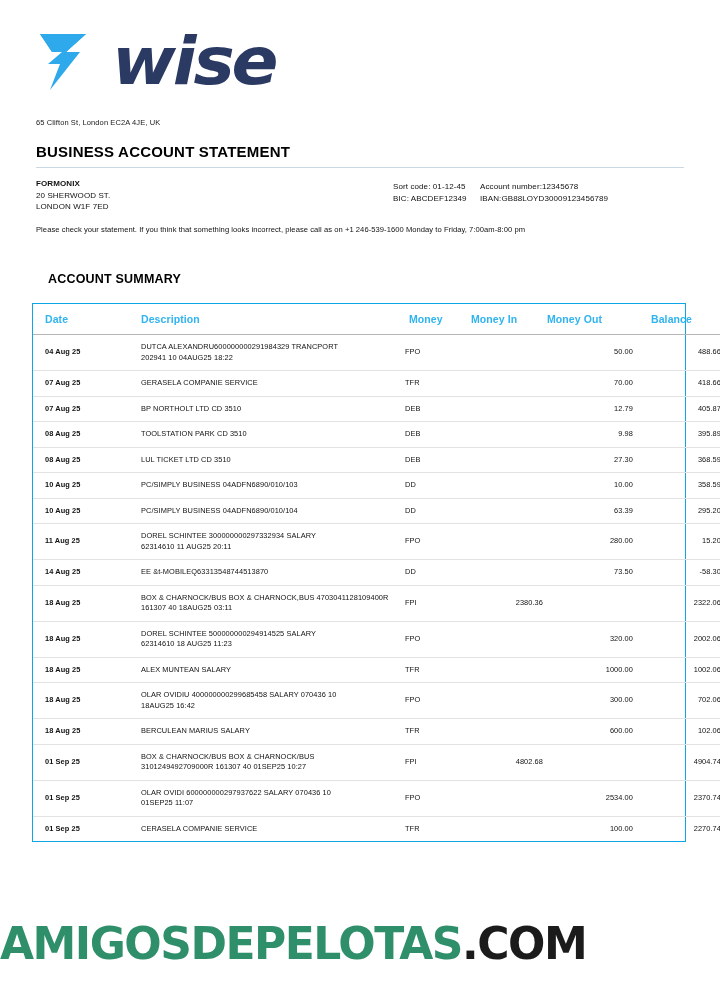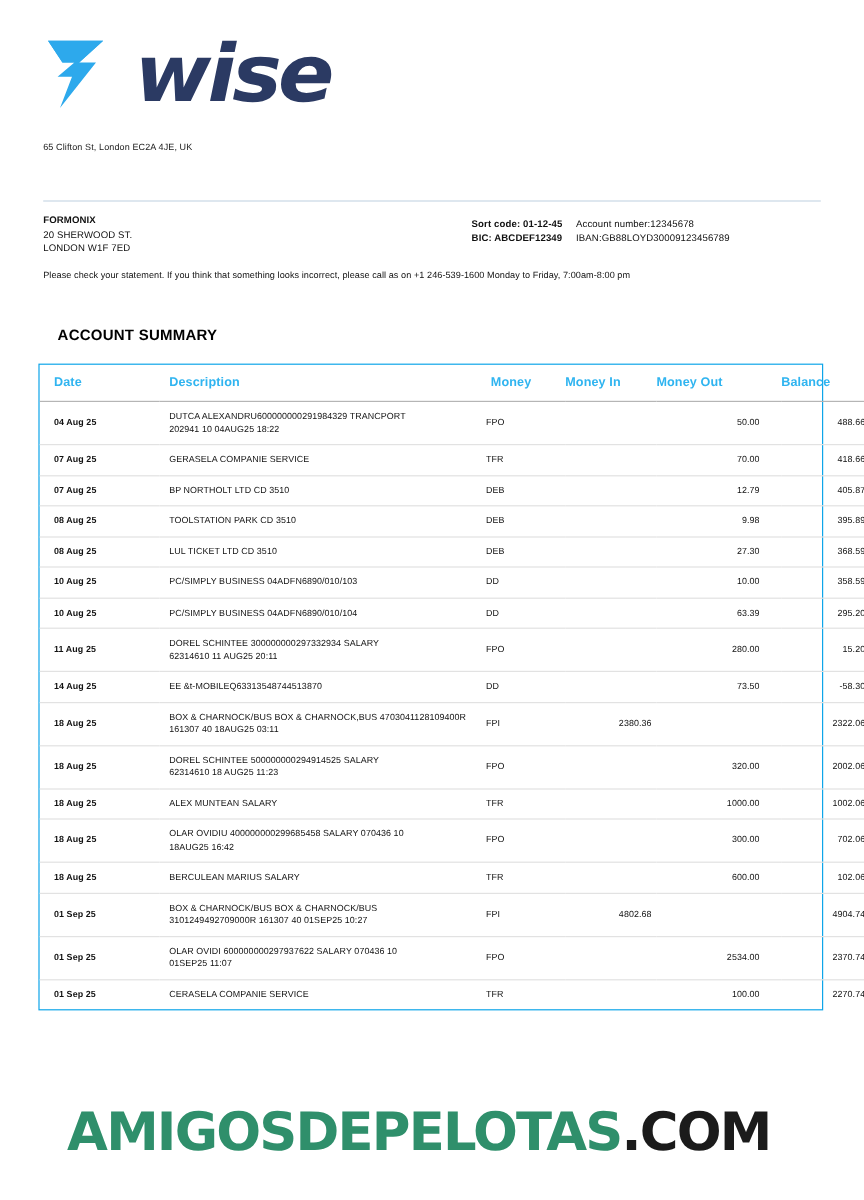--- a/index.html
+++ b/index.html
@@ -93,21 +93,21 @@
   .acct-right {
     position: absolute;
     left: 393px;
     top: 181px;
     font-size: 8px;
     line-height: 11.5px;
     color: #111;
     letter-spacing: 0.1px;
   }
   .acct-right .kv-row { display: flex; }
-  .acct-right .kv-a { width: 87px; font-weight: bold; }
+  .acct-right .kv-a { width: 87px; }
   .acct-right .kv-b { }
 
   
   .disclaimer {
     position: absolute;
     left: 36px;
     top: 224px;
     font-size: 7.6px;
     line-height: 12.5px;
     color: #111;
@@ -180,21 +180,21 @@
   td.c-out  { padding-right: 18px !important; }
 
   .desc-l2 { display: block; }
 
   
   .watermark {
     position: absolute;
     left: 0;
     top: 922px;
     width: 720px;
-    text-align: center;
+    text-align: left;
     padding-right: 22px;
     box-sizing: border-box;
     font-family: "DejaVu Sans", sans-serif;
     font-weight: bold;
     font-size: 44px;
     letter-spacing: -1.5px;
     line-height: 1;
     white-space: nowrap;
   }
   .wm-a { color: #2F8F6B; }
@@ -210,20 +210,21 @@
       <svg class="logo-mark" viewBox="0 0 72 64" xmlns="http://www.w3.org/2000/svg">
         <path d="M4 4 L50 4 L30 22 L44 22 L14 60 L24 34 L12 34 L26 22 L16 22 Z" fill="#2DA9EC"></path>
         <path d="M4 4 L50 4 L30 22 L16 22 Z" fill="#2DA9EC"></path>
       </svg>
     </span>
     <span class="logo-word">wise</span>
   </div>
 
   <div class="hq-address">65 Clifton St, London EC2A 4JE, UK</div>
 
+  <div class="doc-title">BUSINESS ACCOUNT STATEMENT</div>
   <div class="title-rule"></div>
 
   <div class="acct-left">
     <div class="name">FORMONIX</div>
     <div>20 SHERWOOD ST.</div>
     <div>LONDON W1F 7ED</div>
   </div>
 
   <div class="acct-right">
     <div class="kv-row">

